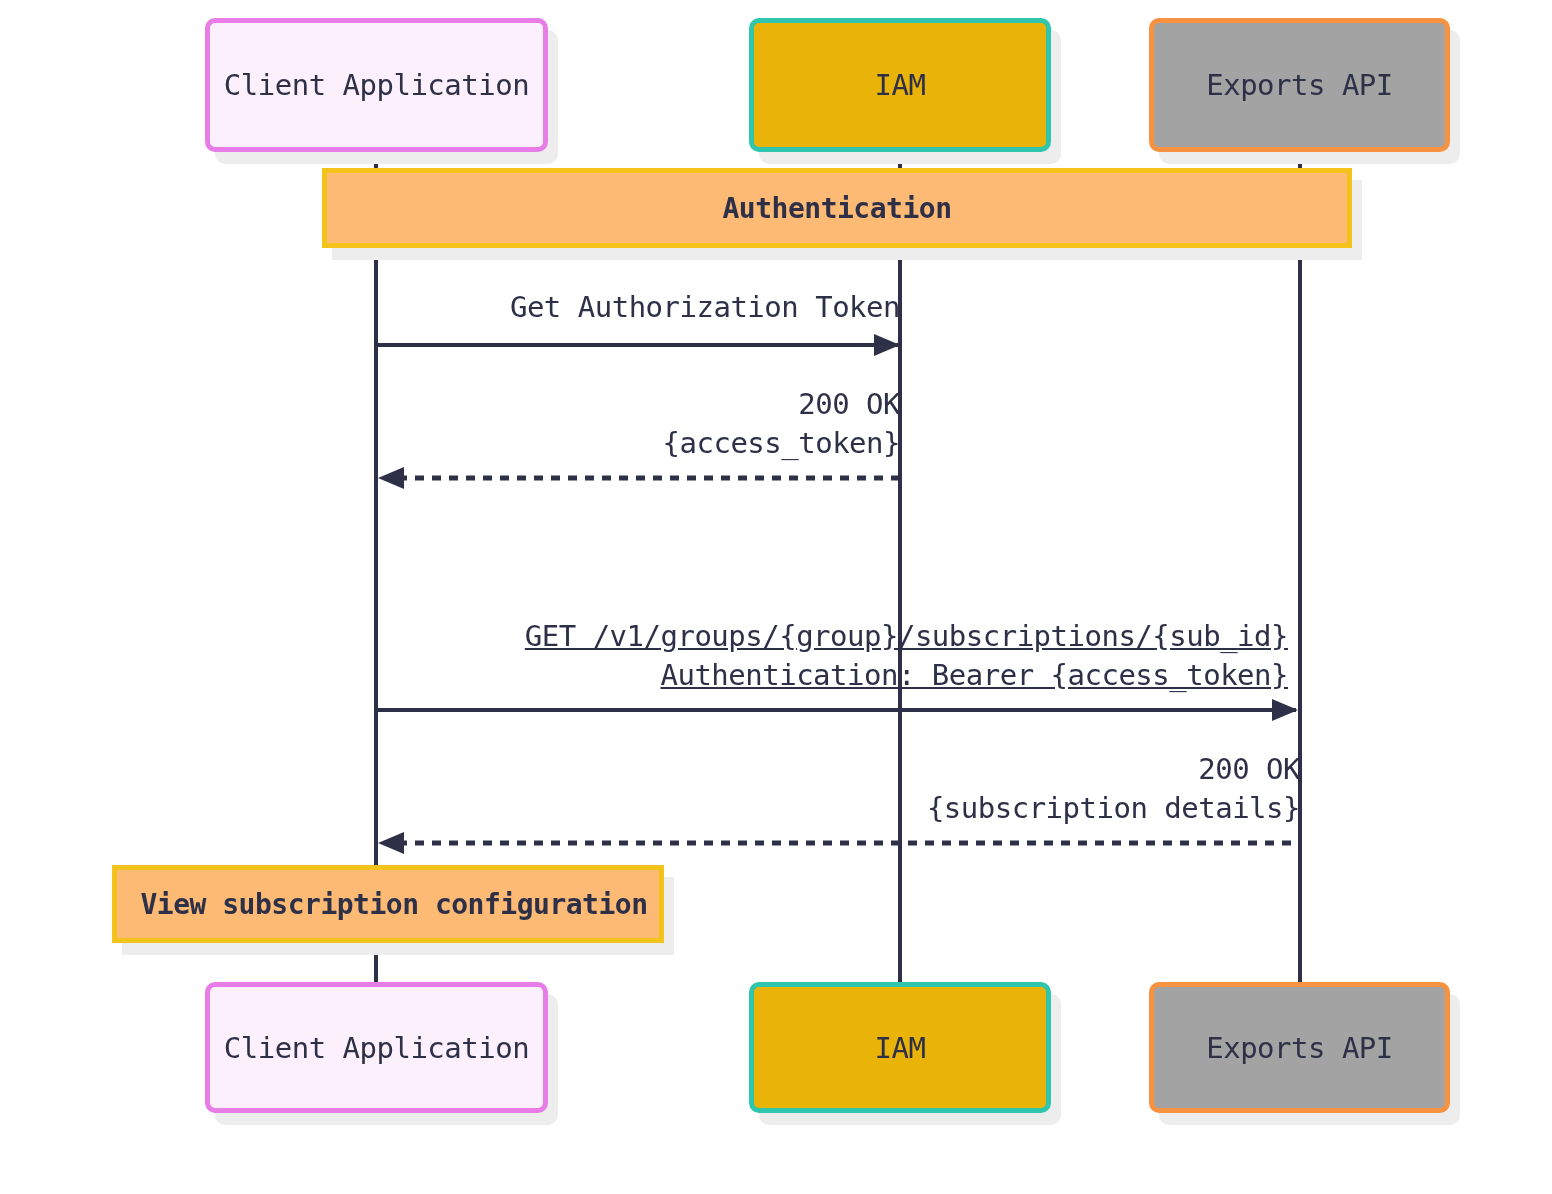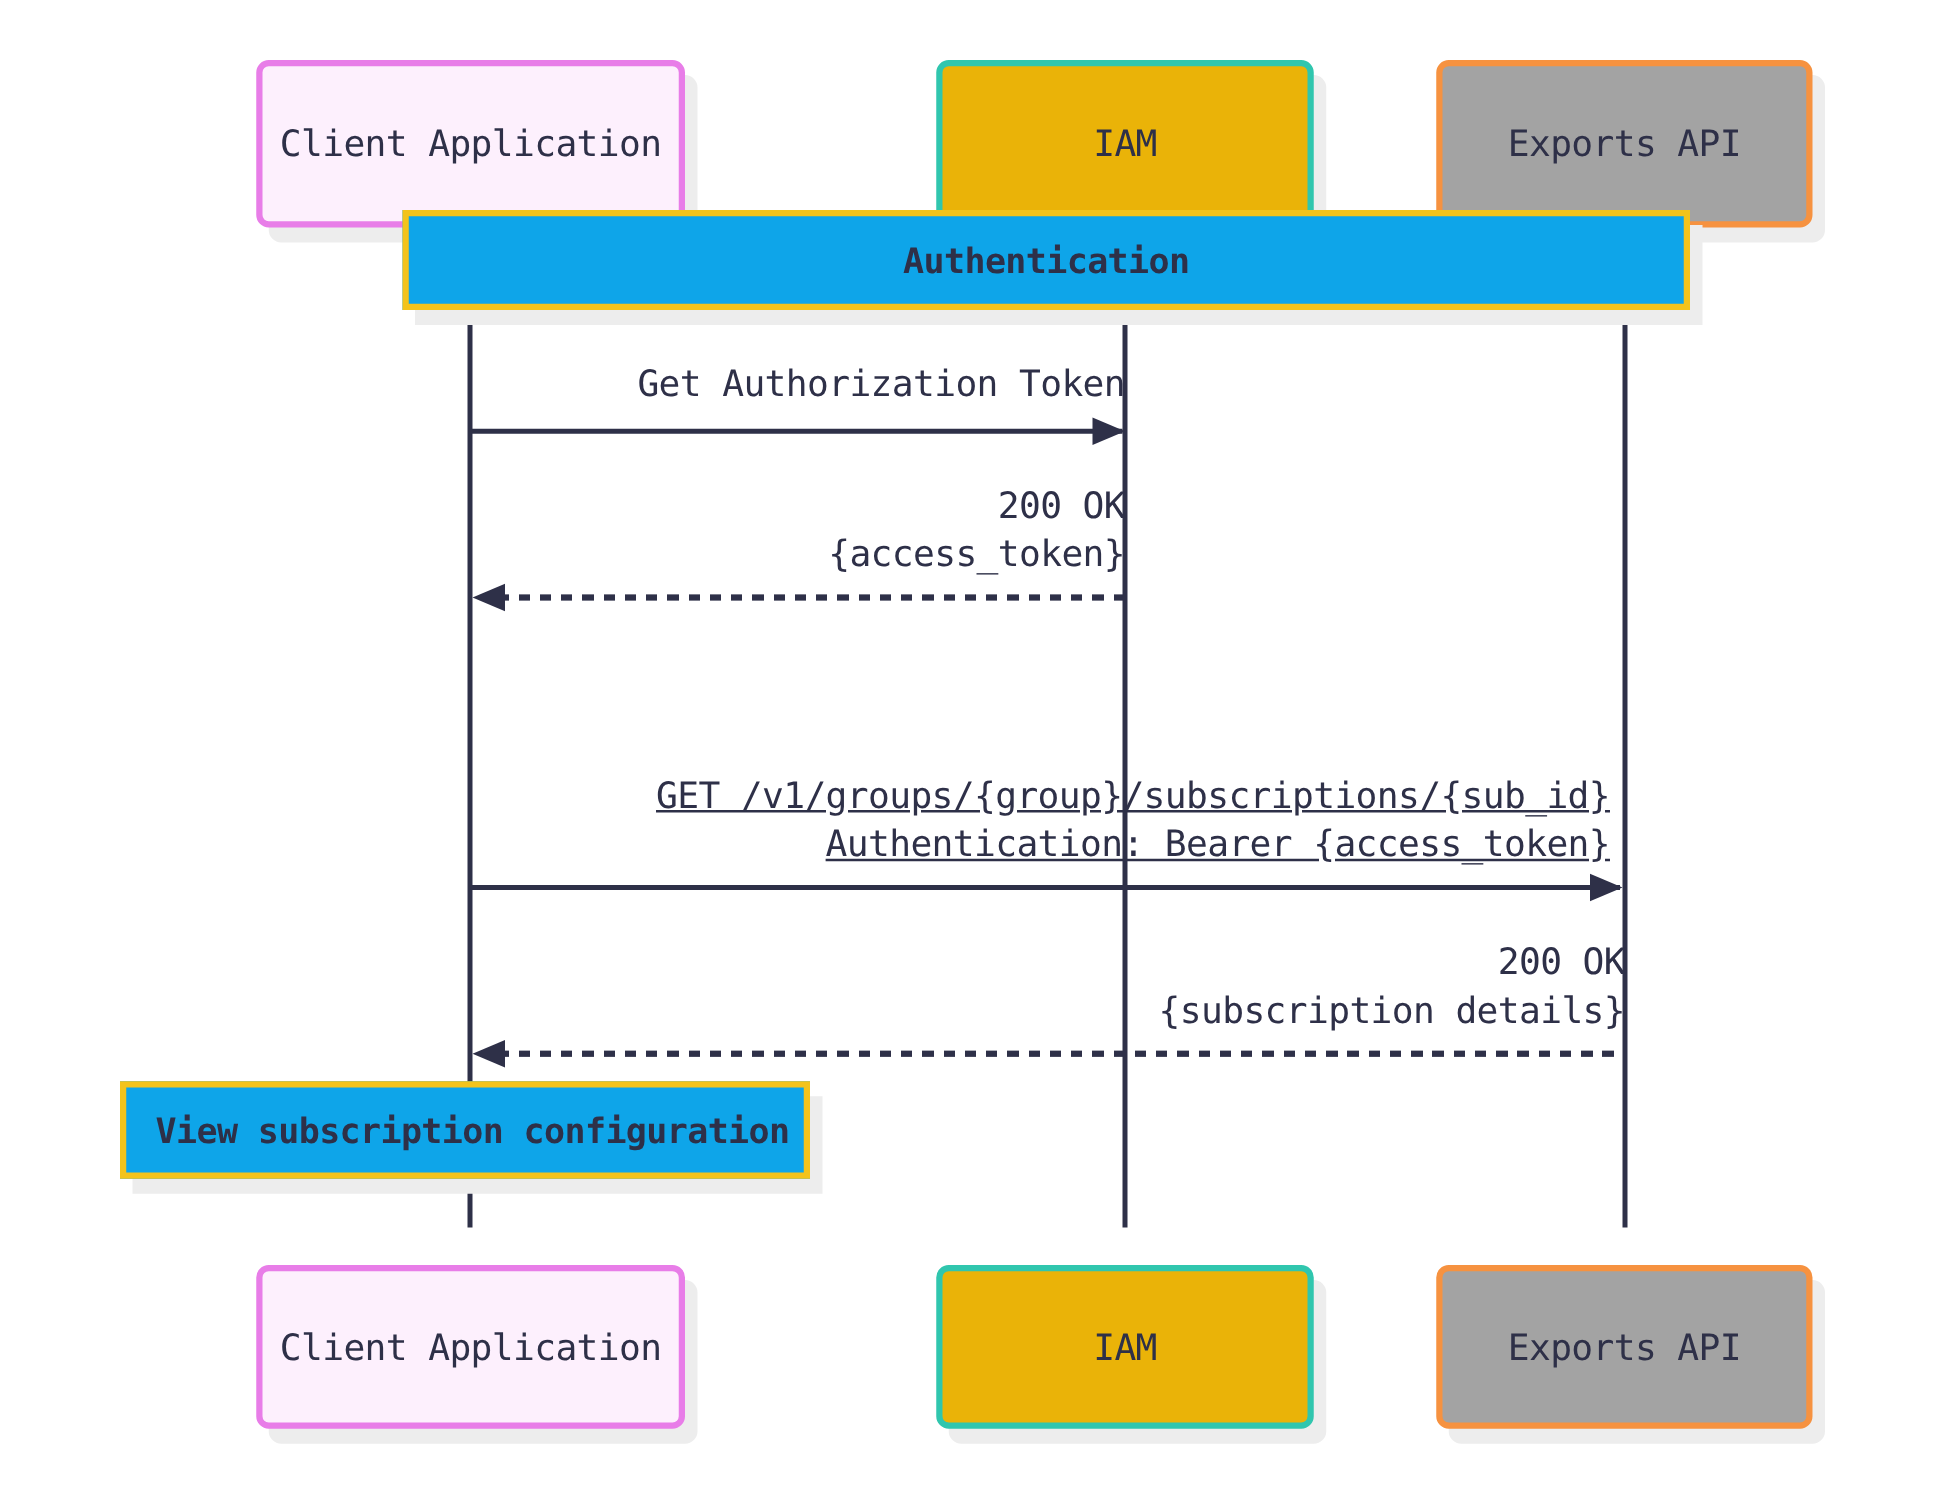--- a/index.html
+++ b/index.html
@@ -24,30 +24,29 @@
     box-sizing: border-box;
     border: 5px solid;
     border-radius: 10px;
     display: flex;
     align-items: center;
     justify-content: center;
     font-size: 29px;
     letter-spacing: -0.5px;
     box-shadow: 10px 12px 0 #ededed;
     white-space: nowrap;
-    margin-top: 30px;
   }
   .actor.pink   { border-color: #e87de8; background: #fdf0fd; }
   .actor.teal   { border-color: #30c6ae; background: #eab308; }
   .actor.orange { border-color: #f69240; background: #a3a3a3; }
   .banner {
     position: absolute;
     box-sizing: border-box;
     border: 5px solid #f3c31b;
-    background: #0ea5e9;
+    background: #fdba74;
     display: flex;
     align-items: center;
     justify-content: center;
     font-weight: bold;
     font-size: 28px;
     letter-spacing: -0.5px;
     box-shadow: 10px 12px 0 #ededed;
     white-space: nowrap;
   }
   .msg {
@@ -134,21 +133,21 @@
 
   <div class="msg" style="left:376px; top:750px; width:924px;">
     <div>200 OK</div>
     <div>{subscription details}</div>
   </div>
   <div class="arrow dashed dir-left" style="left:378px; top:832px; width:922px;">
     <div class="shaft"></div>
     <div class="head"></div>
   </div>
 
-  <div class="banner" style="left:96px; top:865px; width:552px; height:78px;padding-left:12px;">
+  <div class="banner" style="left:112px; top:865px; width:552px; height:78px;padding-left:12px;">
     <span>View subscription configuration</span>
   </div>
 
   <div class="actor pink" style="left:205px;  top:982px; width:343px; height:131px;">
     <span>Client Application</span>
   </div>
   <div class="actor teal" style="left:749px;  top:982px; width:302px; height:131px;">
     <span>IAM</span>
   </div>
   <div class="actor orange" style="left:1149px; top:982px; width:301px; height:131px;">

